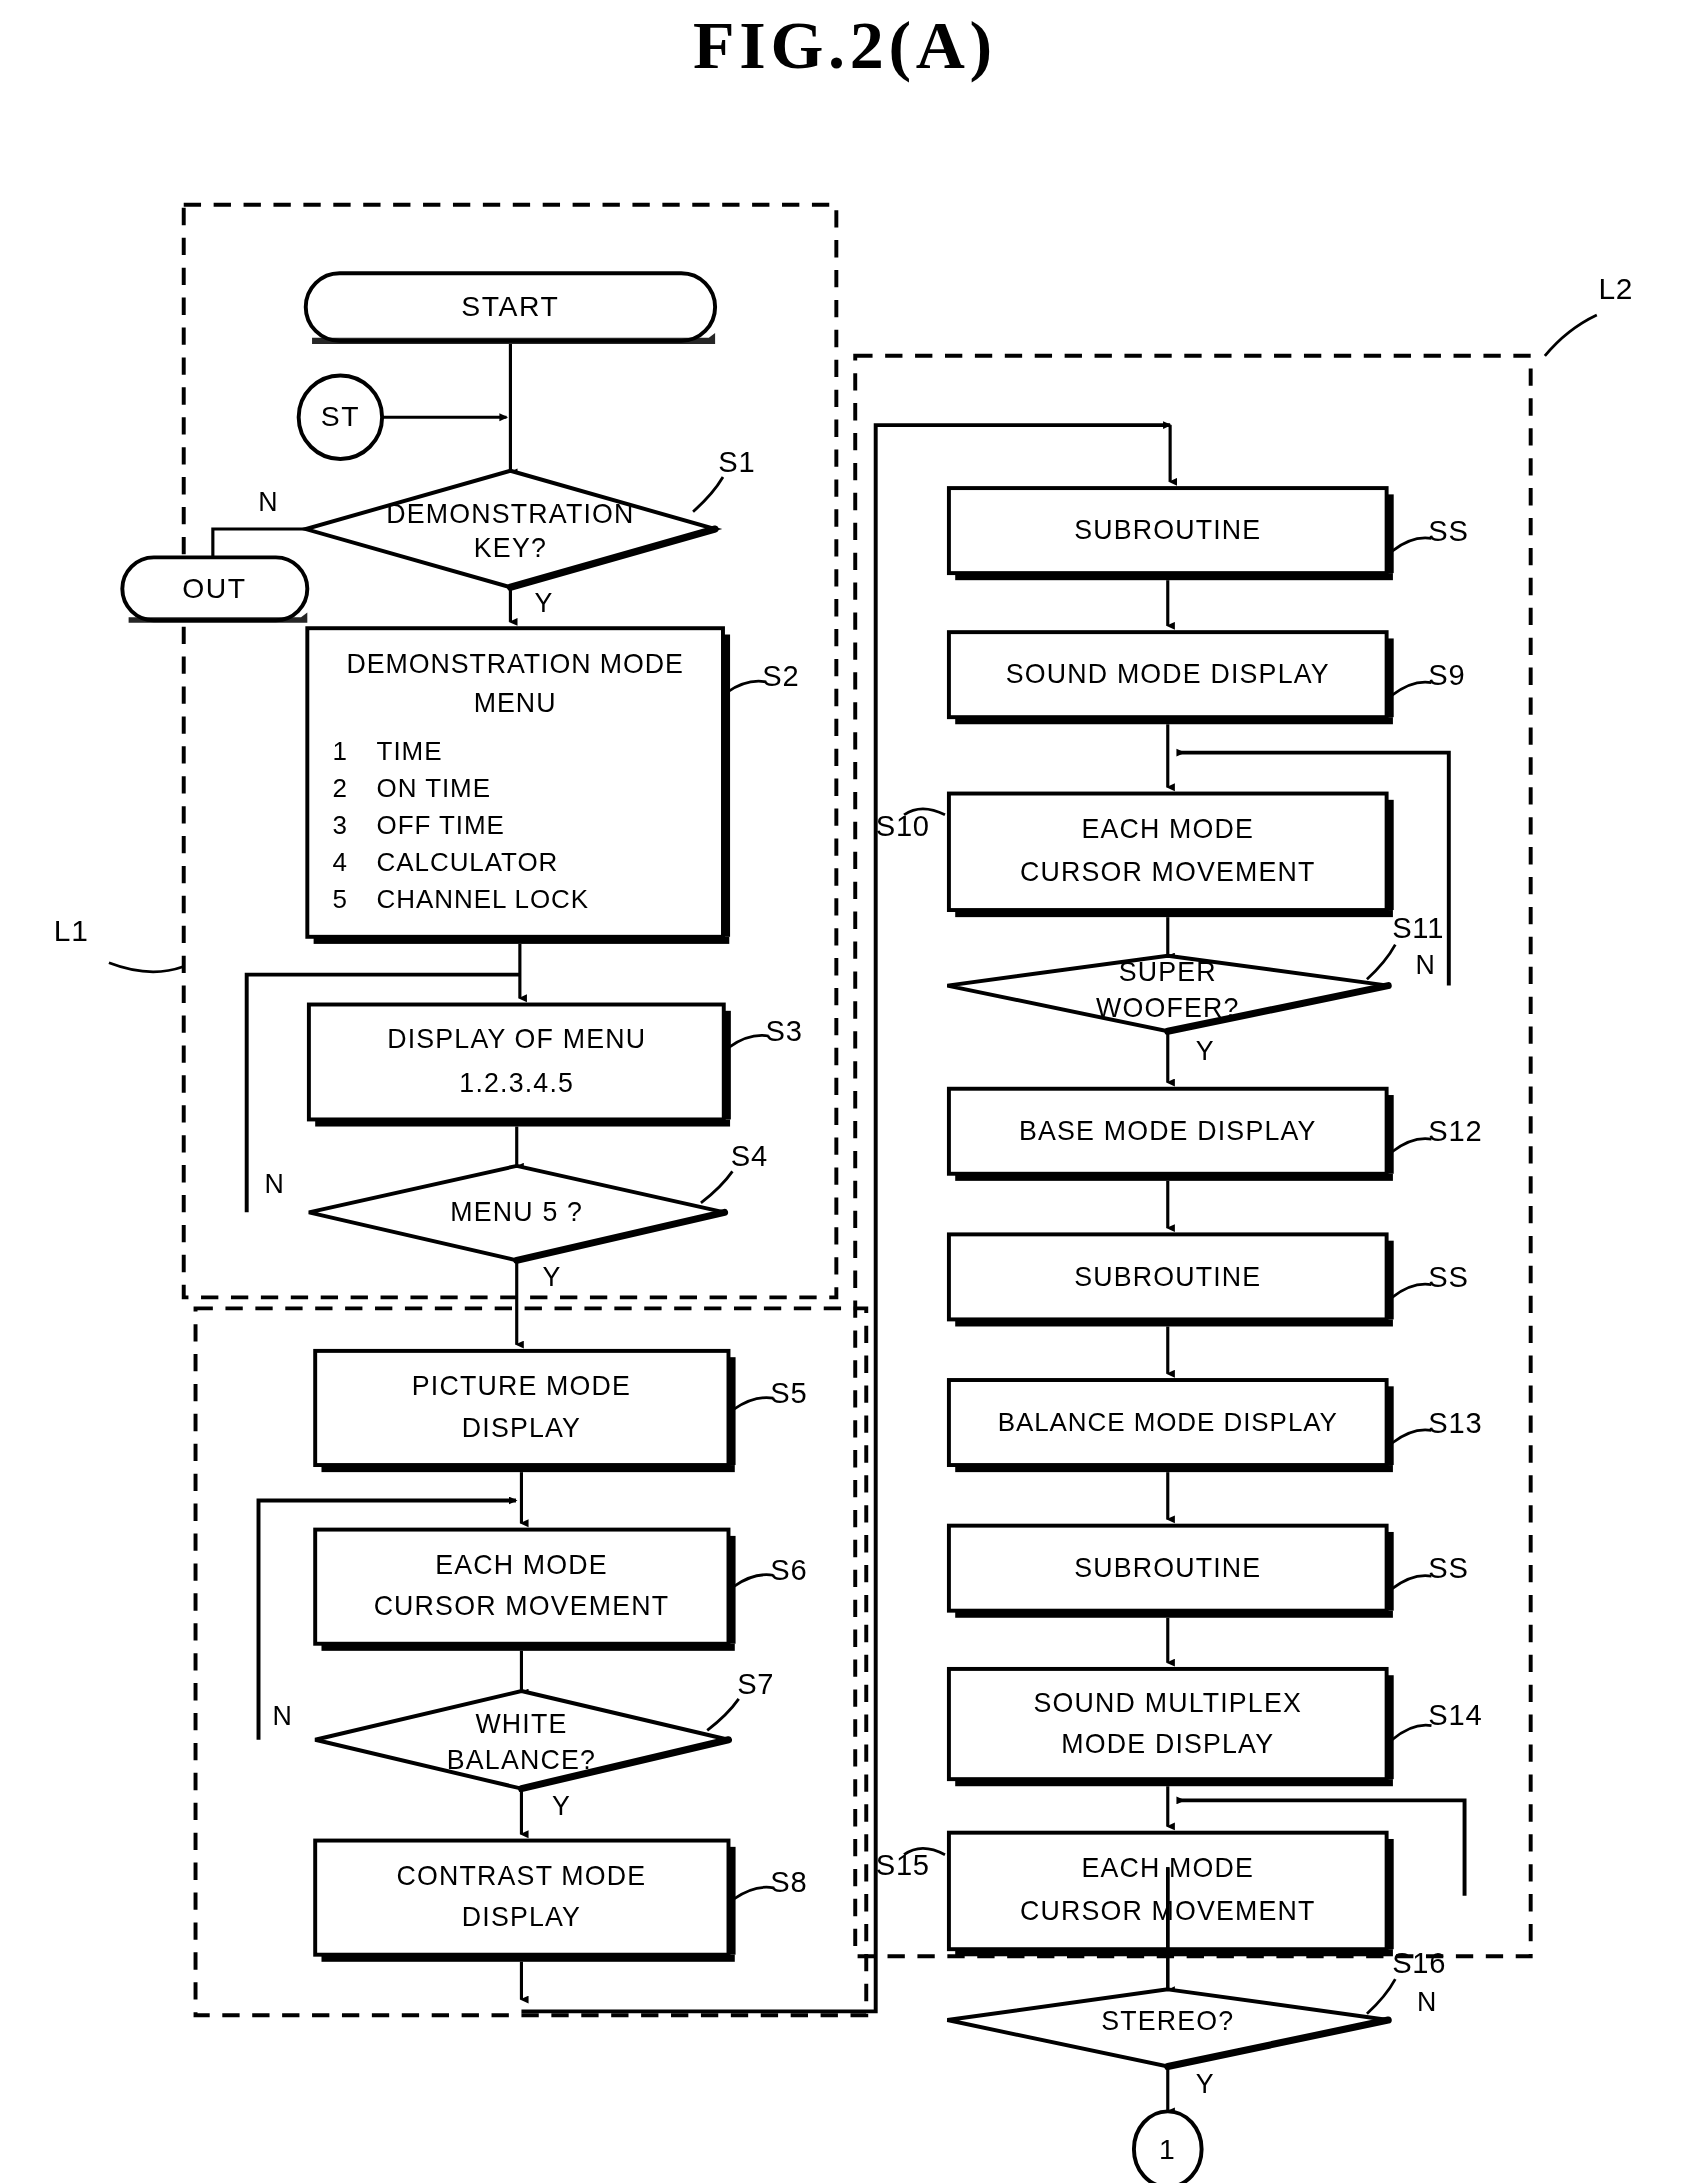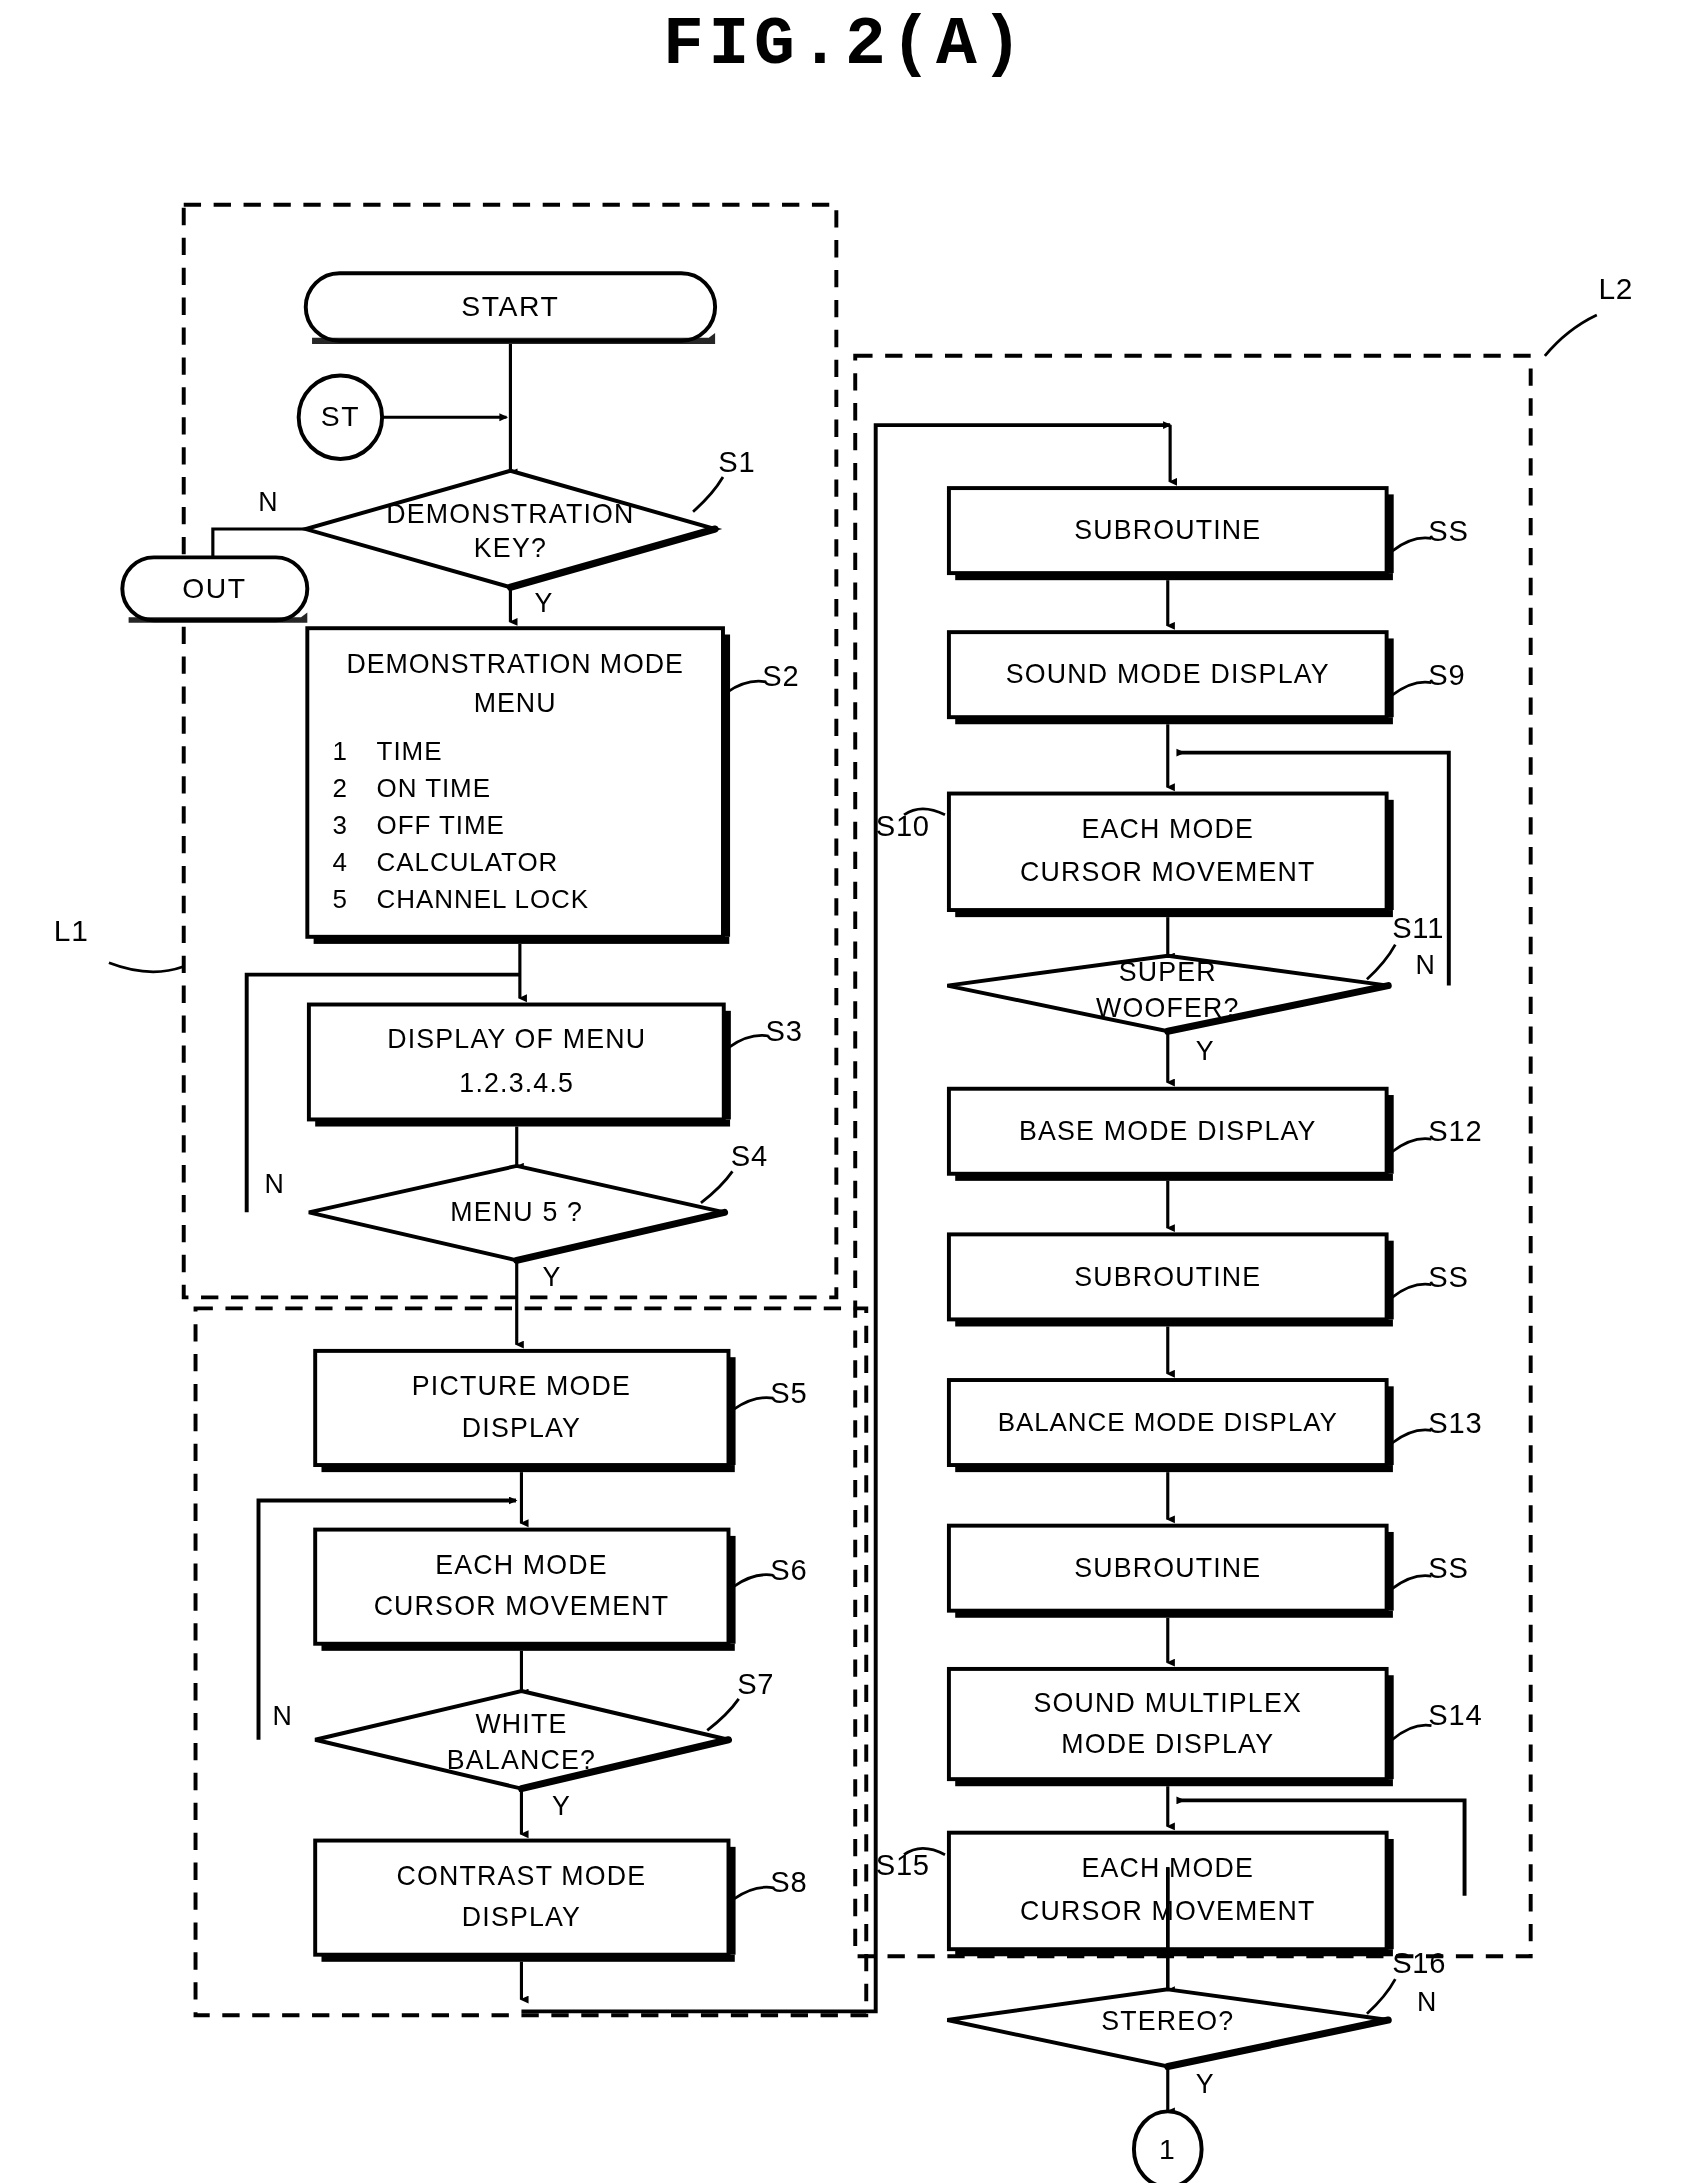--- a/index.html
+++ b/index.html
@@ -26,21 +26,21 @@
     display: block;
     width: 1690px;
     height: 2183px;
   }
   .fig-title {
     position: absolute;
     top: 6.3px;
     left: 0;
     width: 1690px;
     text-align: center;
-    font-family: Liberation Mono, monospace;
+    font-family: Liberation Serif, serif;
     font-size: 68px;
     font-weight: bold;
     letter-spacing: 4.7px;
     color: #000;
   }
   text {
     font-family: "Liberation Sans", sans-serif;
     fill: #000;
   }
   .node-label {

